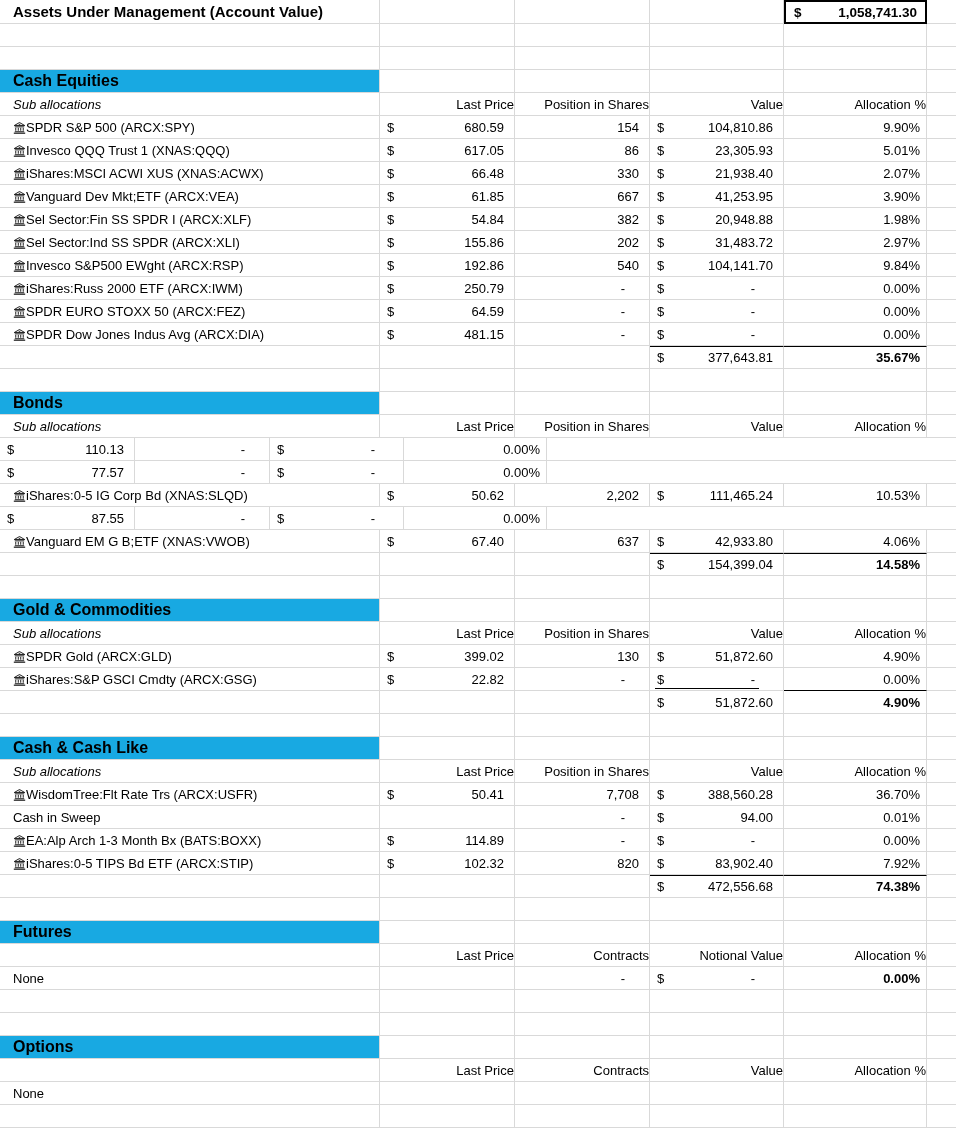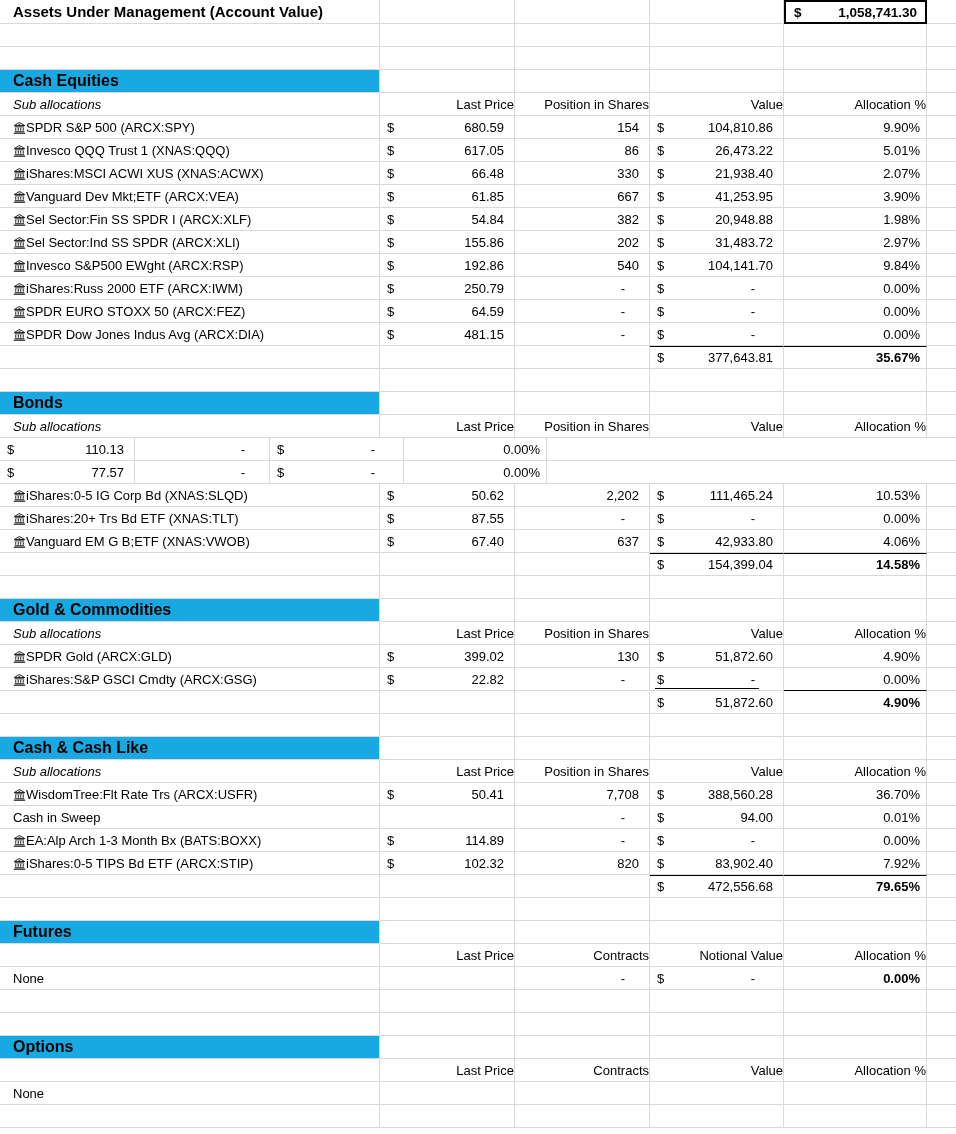--- a/index.html
+++ b/index.html
@@ -128,21 +128,21 @@
           </svg>
           <span class="asset-name">Invesco QQQ Trust 1 (XNAS:QQQ)</span>
         </div>
         <div class="cell c-b money">
           <span class="cur">$</span>
           <span class="amt">617.05</span>
         </div>
         <div class="cell c-c num">86</div>
         <div class="cell c-d money">
           <span class="cur">$</span>
-          <span class="amt">26,473.22</span>
+          <span class="amt">23,305.93</span>
         </div>
         <div class="cell c-e pct">5.01%</div>
         <div class="cell c-f"></div>
       </div>
       <div class="row">
         <div class="cell c-a name-cell">
           <svg class="bank-icon" width="13" height="13" viewBox="0 0 16 16">
             <g stroke="#1a1a1a" fill="none" stroke-width="1.2">
               <path d="M1.5 5.6 L8 1.9 L14.5 5.6 Z"></path>
               <circle cx="8" cy="4.4" r="0.5"></circle>
@@ -456,36 +456,20 @@
         </div>
         <div class="cell c-c num">2,202</div>
         <div class="cell c-d money">
           <span class="cur">$</span>
           <span class="amt">111,465.24</span>
         </div>
         <div class="cell c-e pct">10.53%</div>
         <div class="cell c-f"></div>
       </div>
       <div class="row">
-        <div class="cell c-a name-cell">
-          <svg class="bank-icon" width="13" height="13" viewBox="0 0 16 16">
-            <g stroke="#1a1a1a" fill="none" stroke-width="1.2">
-              <path d="M1.5 5.6 L8 1.9 L14.5 5.6 Z"></path>
-              <circle cx="8" cy="4.4" r="0.5"></circle>
-              <line x1="2.2" y1="7.2" x2="13.8" y2="7.2"></line>
-              <line x1="3.4" y1="8.4" x2="3.4" y2="12"></line>
-              <line x1="6.5" y1="8.4" x2="6.5" y2="12"></line>
-              <line x1="9.5" y1="8.4" x2="9.5" y2="12"></line>
-              <line x1="12.6" y1="8.4" x2="12.6" y2="12"></line>
-              <line x1="2.2" y1="13.2" x2="13.8" y2="13.2"></line>
-              <line x1="1" y1="15" x2="15" y2="15" stroke-width="1.5"></line>
-            </g>
-          </svg>
-          <span class="asset-name">iShares:20+ Trs Bd ETF (XNAS:TLT)</span>
-        </div>
         <div class="cell c-b money">
           <span class="cur">$</span>
           <span class="amt">87.55</span>
         </div>
         <div class="cell c-c num dash">-</div>
         <div class="cell c-d money dash">
           <span class="cur">$</span>
           <span class="amt">-</span>
         </div>
         <div class="cell c-e pct">0.00%</div>
@@ -749,21 +733,21 @@
         <div class="cell c-f"></div>
       </div>
       <div class="row">
         <div class="cell c-a"></div>
         <div class="cell c-b"></div>
         <div class="cell c-c"></div>
         <div class="cell c-d money topline">
           <span class="cur">$</span>
           <span class="amt">472,556.68</span>
         </div>
-        <div class="cell c-e pct bold topline">79.65%</div>
+        <div class="cell c-e pct bold topline">74.38%</div>
         <div class="cell c-f"></div>
       </div>
       <div class="row">
         <div class="cell c-a"></div>
         <div class="cell c-b"></div>
         <div class="cell c-c"></div>
         <div class="cell c-d"></div>
         <div class="cell c-e"></div>
         <div class="cell c-f"></div>
       </div>

